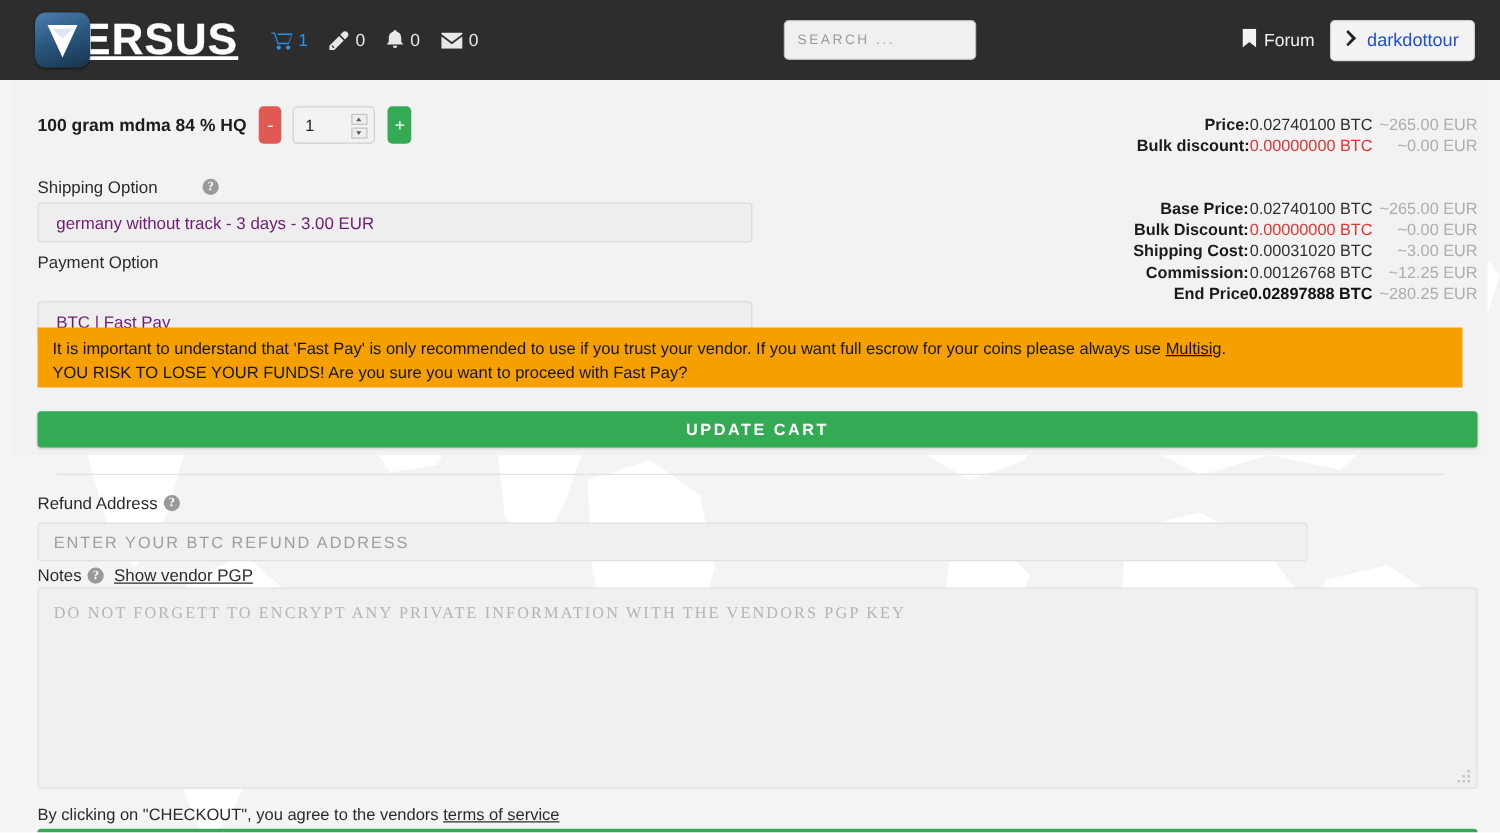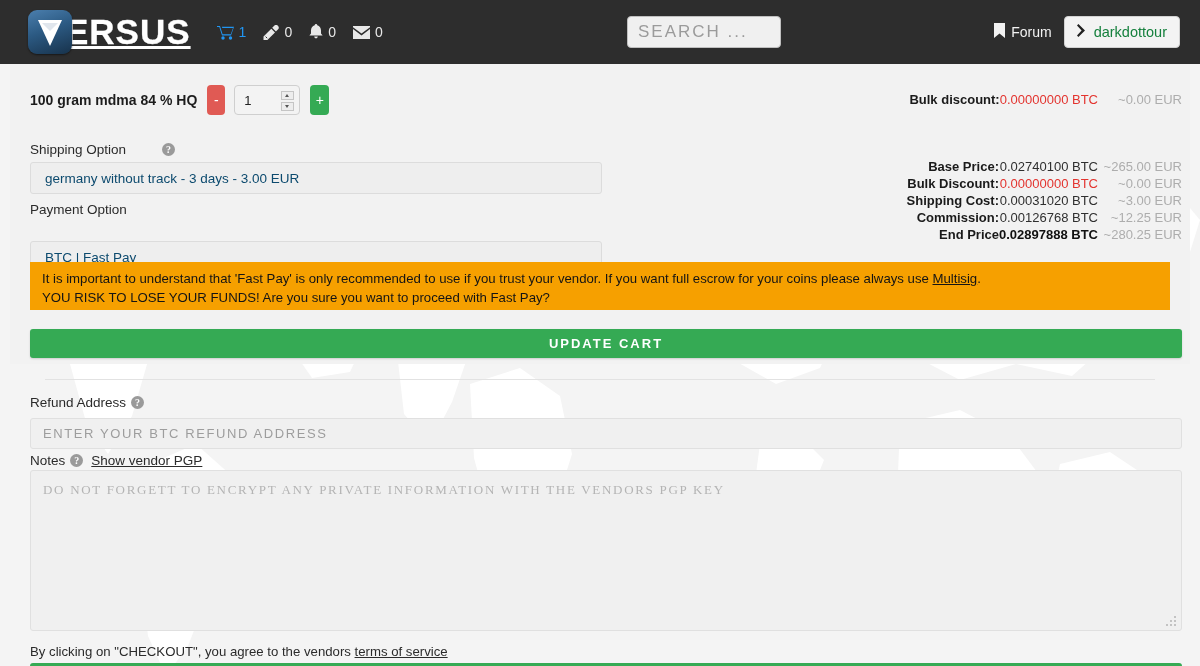--- a/index.html
+++ b/index.html
@@ -54,39 +54,39 @@
   #headcounters { display: flex; align-items: center; margin-left: 26px; gap: 17px; }
   .hc { display: flex; align-items: center; gap: 5px; font-size: 14px; color: #e8e8e8; }
   .hc.cart { color: #2196f3; }
   .hc.cart svg { fill: #2196f3; }
   .hc svg { fill: #e8e8e8; display: block; }
 
   #searchwrap { position: absolute; left: 627px; top: 16px; }
   #searchbox {
     width: 154px; height: 32px;
     background: #f0f0f0; border: 1px solid #bfbfbf; border-radius: 4px;
-    padding: 0 10px; font-size: 17px; letter-spacing: 2px; color: #8a8a8a;
+    padding: 0 10px; font-size: 11px; letter-spacing: 2px; color: #8a8a8a;
     font-family: "Liberation Sans", sans-serif;
     outline: none;
   }
   #searchbox::placeholder { color: #9b9b9b; letter-spacing: 2px; }
 
   #headright {
     position: absolute; right: 20px; top: 0; height: 64px;
     display: flex; align-items: center; gap: 12px;
   }
   .forum-link {
     display: flex; align-items: center; gap: 6px;
     color: #f2f2f2; font-size: 14px; text-decoration: none; padding-left: 44px;
   }
   .forum-link svg { fill: #f2f2f2; }
   .user-btn {
     display: flex; align-items: flex-end; gap: 8px;
     background: #f3f3f3; border: 1px solid #d2d2d2; border-radius: 4px;
-    color: #15803d; font-size: 14.5px;
+    color: #1d4ed8; font-size: 14.5px;
     padding: 7px 12px;
     cursor: pointer;
   }
   .user-btn svg { fill: #222; }
 
   
   #panel {
     position: absolute;
     left: 10px; top: 64px;
     width: 1180px; height: 300px;
@@ -144,21 +144,21 @@
   }
   .qicon {
     display: inline-block; width: 13px; height: 13px; border-radius: 50%;
     background: #9a9a9a; color: #fff; font-size: 10px; line-height: 13px;
     text-align: center; font-weight: bold; font-family: "Liberation Serif", serif;
   }
   .selectbox {
     position: absolute; left: 30px;
     width: 572px; height: 32px;
     background: #eeeeee; border: 1px solid #dcdcdc; border-radius: 3px;
-    font-size: 13.5px; color: #0c4a6e;
+    font-size: 13.5px; color: #701a75;
     padding-left: 14px; line-height: 31px;
     cursor: pointer;
     white-space: nowrap; overflow: hidden;
   }
 
   
   .ptable { position: absolute; font-size: 13px; }
   .ptable table { border-collapse: collapse; }
   .ptable td { padding: 1px 0; white-space: nowrap; vertical-align: top; }
   .pl  { font-weight: bold; color: #1a1a1a; text-align: right; padding-right: 13px; }
@@ -190,21 +190,21 @@
 
   
   #lower { position: absolute; left: 0; top: 364px; width: 1200px; z-index: 6; }
   #divider {
     position: absolute; left: 45px; top: 15px;
     width: 1110px; height: 1px; background: #e2e2e2;
   }
   #refundlabel { position: absolute; left: 30px; top: 31px; }
   #refundinput {
     position: absolute; left: 30px; top: 54px;
-    width: 1152px; height: 31px;
+    width: 1016px; height: 31px;
     background: #f0f0f0; border: 1px solid #e0e0e0; border-radius: 3px;
     font-size: 13px; letter-spacing: 1.6px; color: #9d9d9d;
     padding-left: 12px; outline: none;
     font-family: "Liberation Sans", sans-serif;
   }
   #refundinput::placeholder { color: #9d9d9d; letter-spacing: 1.6px; }
   #noteslabel { position: absolute; left: 30px; top: 89px; }
   #noteslabel a { color: #2b2b2b; margin-left: 3px; }
   #notesarea {
     position: absolute; left: 30px; top: 106px;
@@ -358,20 +358,25 @@
     <div class="selectbox" style="top:98px;">germany without track - 3 days - 3.00 EUR</div>
 
     <div class="field-label" style="left:30px; top:138px;">
       <span>Payment Option</span>
     </div>
     <div class="selectbox" style="top:158px;margin-top:19px;">BTC | Fast Pay</div>
 
     <div class="ptable" style="right:18px; top:27px;">
       <table>
         <tbody>
+            <tr>
+          <td class="pl">Price:</td>
+          <td class="pb">0.02740100 BTC</td>
+          <td class="pe">~265.00 EUR</td>
+        </tr>
         <tr>
           <td class="pl">Bulk discount:</td>
           <td class="pb red">0.00000000 BTC</td>
           <td class="pe">~0.00 EUR</td>
         </tr>
       </tbody>
         </table>
     </div>
 
     <div class="ptable" style="right:18px; top:94px;">

